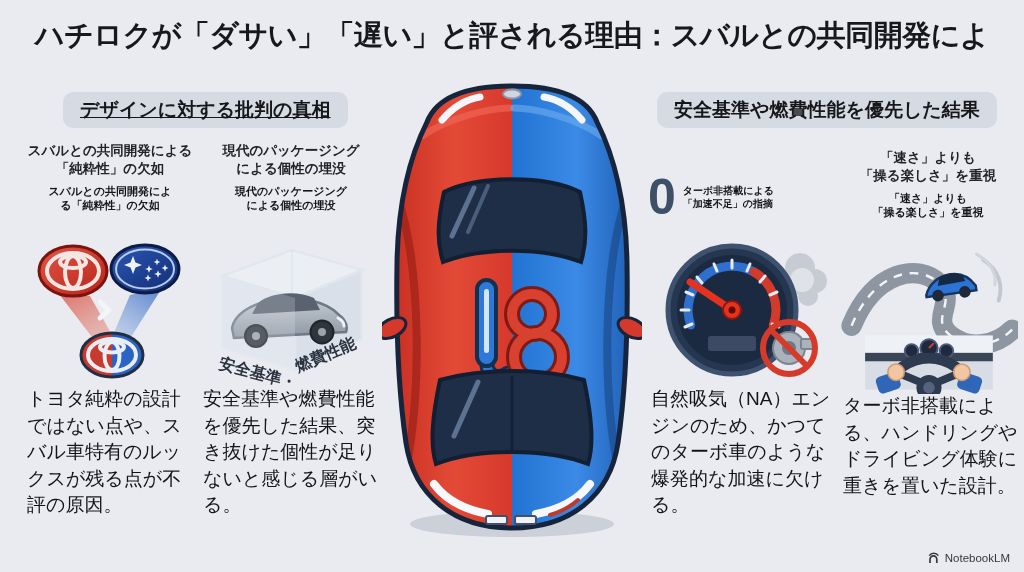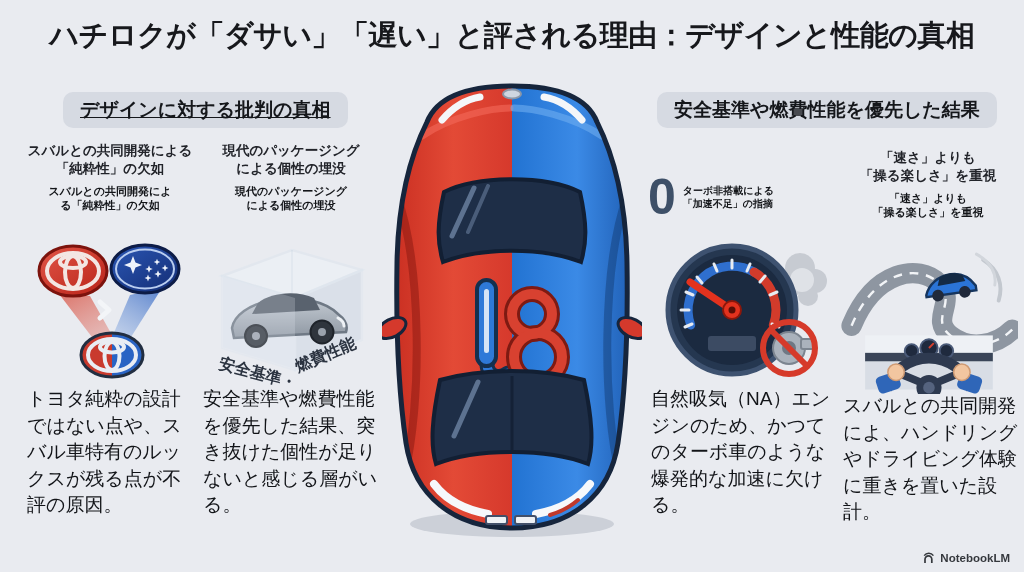--- a/index.html
+++ b/index.html
@@ -30,29 +30,29 @@
 
   .icon-wrap{position:absolute; top:96px; left:0; right:0; height:150px;
              display:flex; align-items:center; justify-content:center;}
 
   .body-text{position:absolute; top:246px; left:5px; right:0;
              font-size:19px; font-weight:400; line-height:1.4; color:#121418; text-align:left;}
 
   .car-stage{position:absolute; left:382px; top:76px; width:260px; height:466px;}
 
   .watermark{position:absolute; right:14px; bottom:8px; display:flex; align-items:center; gap:4px;
-             font-size:11.5px; font-weight:700; color:#35383d;}
+             font-size:11.5px; font-weight:400; color:#35383d;}
   svg{display:block;}
 </style>
 </head>
 <body>
 
 <div class="canvas">
 
-  <div class="title">ハチロクが「ダサい」「遅い」と評される理由：デザインと性能の真相</div>
+  <div class="title">ハチロクが「ダサい」「遅い」と評される理由：スバルとの共同開発によ</div>
 
   <div class="badge badge-left">デザインに対する批判の真相</div>
   <div class="badge badge-right">安全基準や燃費性能を優先した結果</div>
 
   <div class="col col1">
     <div class="claim-light">スバルとの共同開発による
 「純粋性」の欠如</div>
     <div class="claim-bold">スバルとの共同開発によ
 る「純粋性」の欠如</div>
     <div class="icon-wrap">
@@ -227,21 +227,21 @@
         <circle cx="94" cy="148" r="13" fill="#2e3a50"></circle>
           <circle cx="94" cy="148" r="6" fill="#55637e"></circle>
         <g>
           <rect x="40" y="134" width="24" height="18" rx="5" fill="#2f66b8" transform="rotate(-18 52 143)"></rect>
           <circle cx="60" cy="132" r="8.5" fill="#f2c6a0" stroke="#cf9b74" stroke-width="1.5"></circle>
           <rect x="124" y="134" width="24" height="18" rx="5" fill="#2f66b8" transform="rotate(18 136 143)"></rect>
           <circle cx="128" cy="132" r="8.5" fill="#f2c6a0" stroke="#cf9b74" stroke-width="1.5"></circle>
         </g>
       </svg>
     </div>
-    <div class="body-text">スバルとの共同開発によ、ハンドリングやドライビング体験に重きを置いた設計。</div>
+    <div class="body-text">ターボ非搭載による、ハンドリングやドライビング体験に重きを置いた設計。</div>
   </div>
 
   <div class="car-stage">
     <svg width="260" height="466" viewBox="0 0 260 466">
       <defs>
         <linearGradient id="redG" x1="0" y1="0" x2="1" y2="0">
           <stop offset="0" stop-color="#c52a1e"></stop>
             <stop offset="0.55" stop-color="#e34a36"></stop>
             <stop offset="1" stop-color="#d6392c"></stop>
         </linearGradient>

